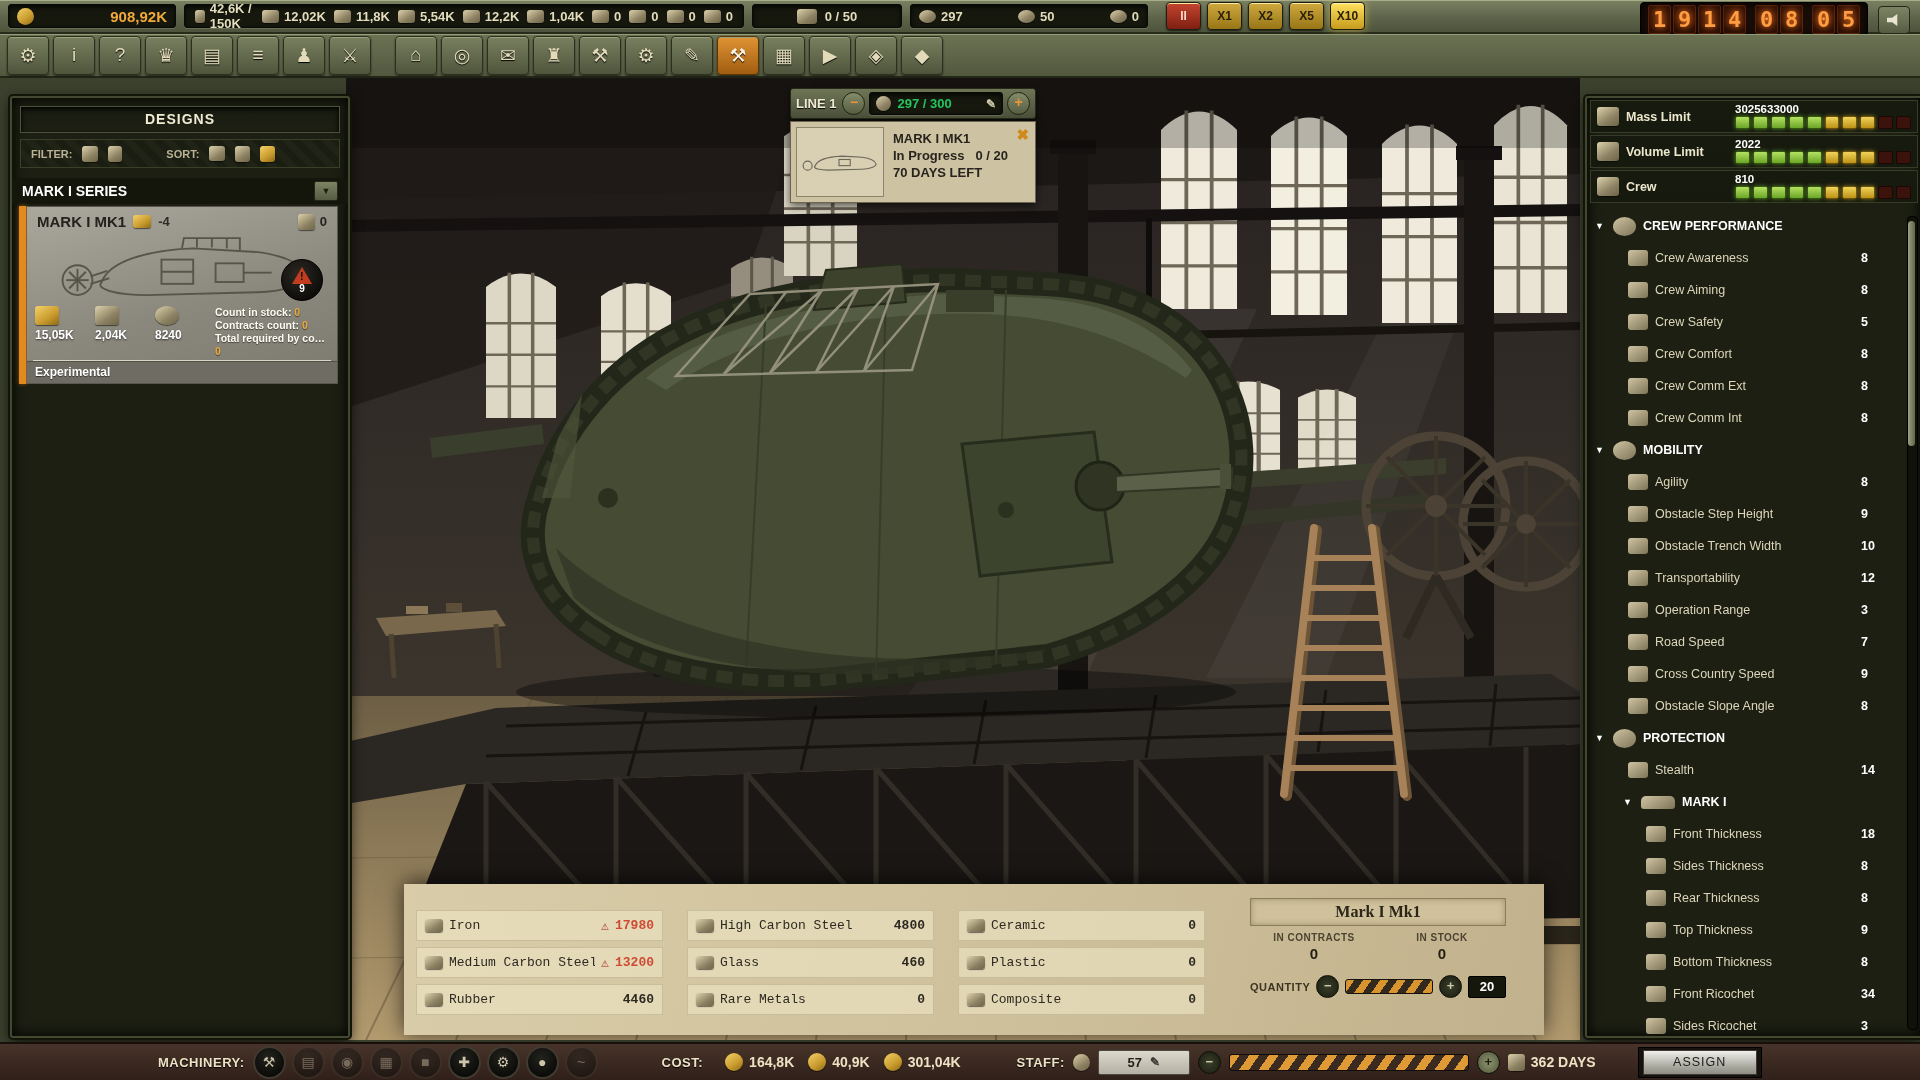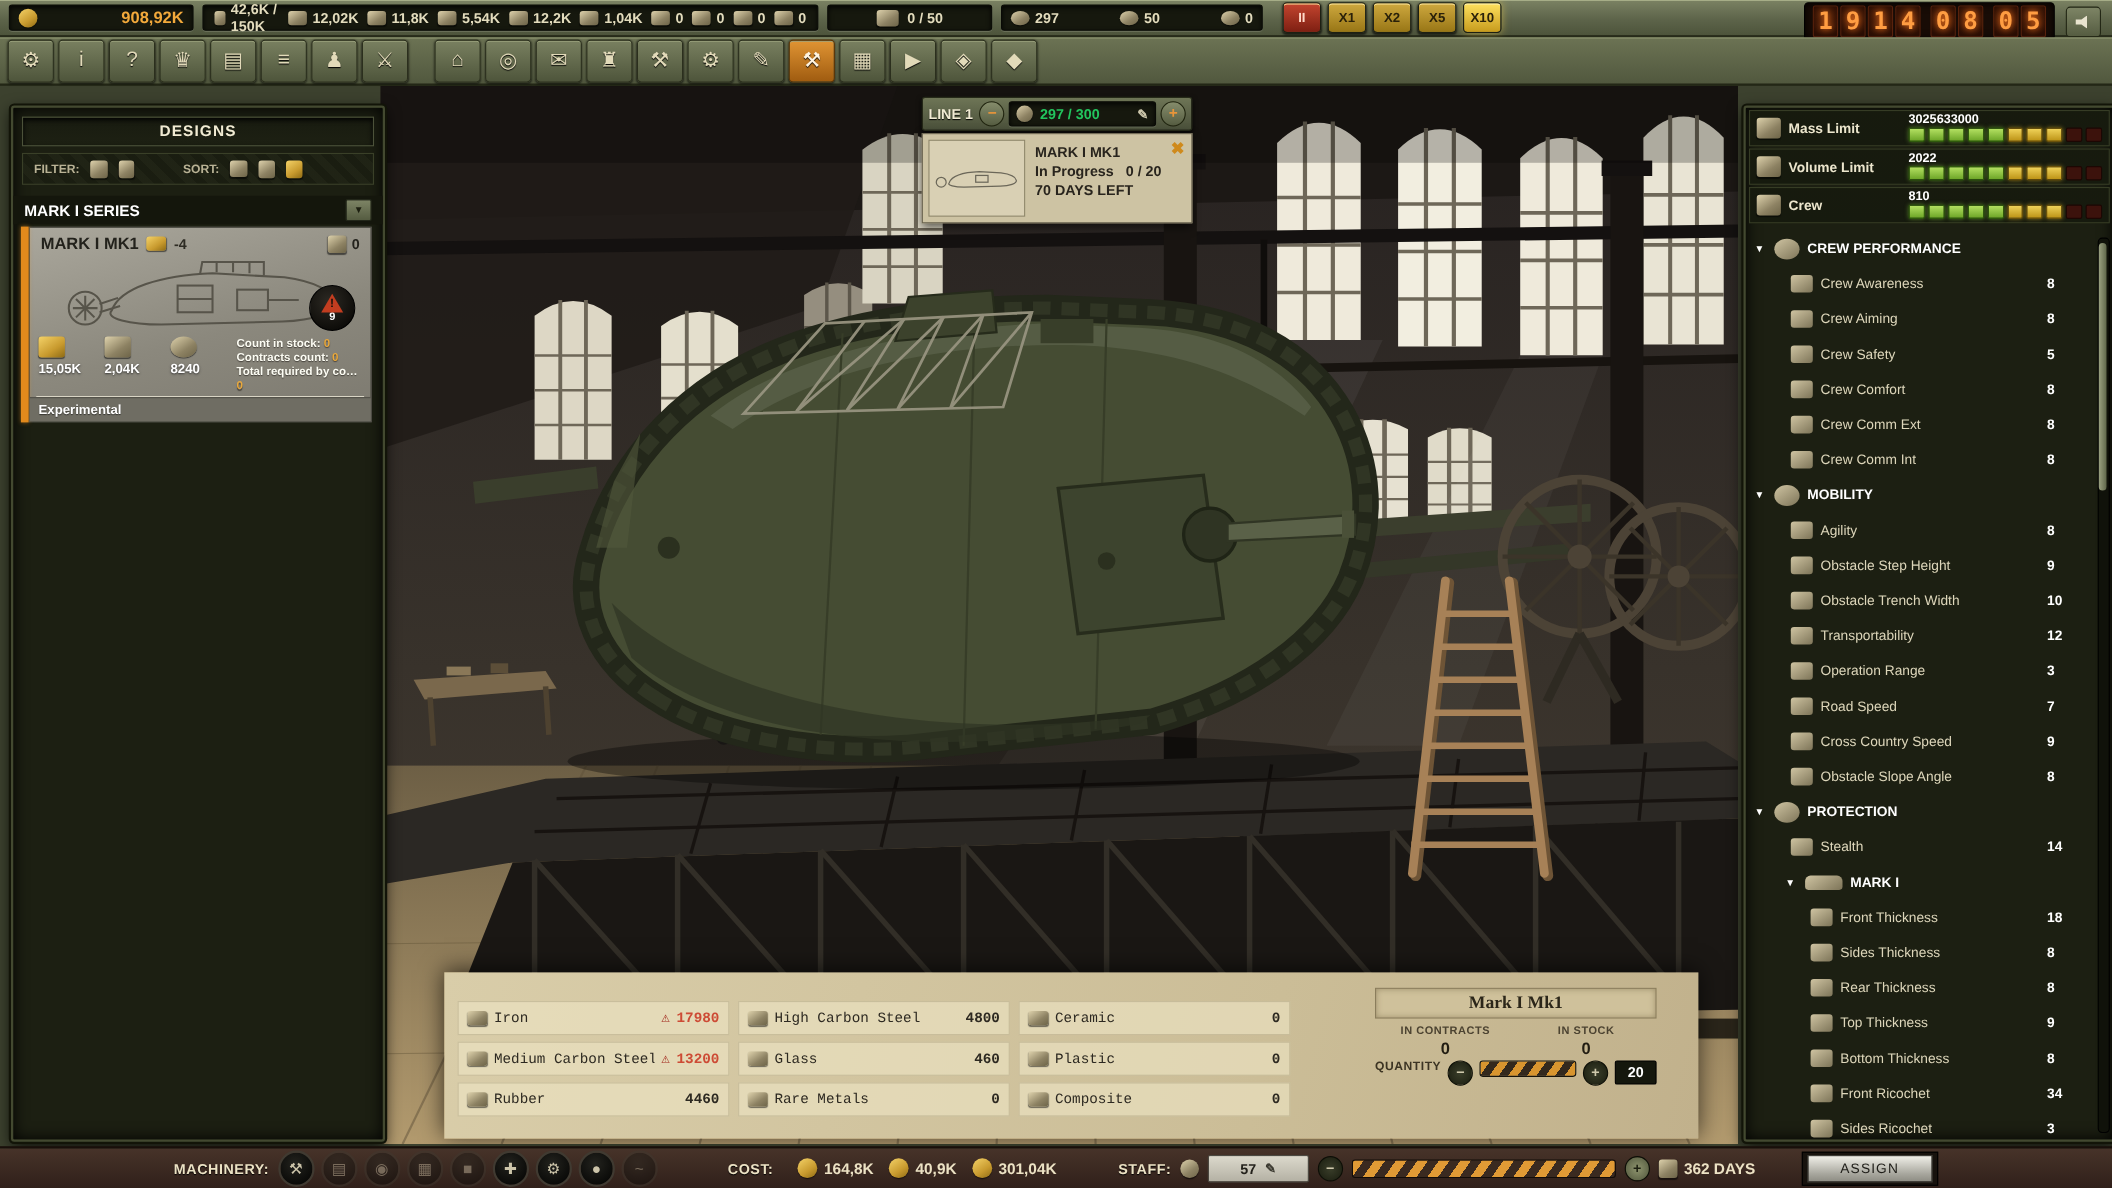--- a/index.html
+++ b/index.html
@@ -86,21 +86,21 @@
   #warn-badge b{color:#fff;font-size:10px;line-height:9px}
   .card-stats{display:flex;align-items:flex-start;padding:2px 8px 0;gap:4px}
   .cs-item{width:56px;text-align:left;color:#fff;font-size:12px;font-weight:bold;text-shadow:0 1px 2px #333}
   .cs-item .blob{width:24px;height:19px}
   .cs-lines{flex:1;font-size:10.5px;font-weight:bold;color:#fdfdf4;text-shadow:0 1px 1px #44403a;line-height:13px}
   .cs-lines b{color:#eaa93c}
   .card-tag{position:absolute;left:0;right:0;bottom:0;height:21px;background:#6f6d63;border-top:1px solid #514f47;
       color:#fff;font-weight:bold;font-size:12px;line-height:21px;padding-left:8px;text-shadow:0 1px 1px #0008}
   .card-divider{position:absolute;left:6px;right:6px;bottom:22px;height:1px;background:#d9d5c5}
   
-  #line{position:absolute;left:838px;top:88px;width:246px;z-index:5}
+  #line{position:absolute;left:790px;top:88px;width:246px;z-index:5}
   #line-top{height:29px;background:linear-gradient(#6e7556,#4a503a);border:1px solid #262a19;border-radius:3px;
       display:flex;align-items:center;gap:4px;padding:0 5px;box-shadow:0 2px 5px #0009}
   #line-title{color:#f1ebd3;font-weight:bold;font-size:13px;text-shadow:0 1px 1px #000;margin-right:2px}
   .round-btn{width:21px;height:21px;border-radius:50%;background:linear-gradient(#858c6b,#565d42);
       border:1px solid #20240f;color:#e8953a;font-weight:bold;font-size:14px;line-height:19px;text-align:center}
   #line-slot{flex:1;height:23px;gap:6px;padding:0 6px}
   #line-workers{color:#22c55e;font-size:13px}
   .pencil{color:#cfc9ae;font-size:12px;margin-left:auto}
   #line-card{margin-top:2px;height:80px;background:#cdc3a3;border:1px solid #6b6450;display:flex;
       position:relative;box-shadow:0 3px 8px #0009}
@@ -134,37 +134,37 @@
   .srow.c-subrow{padding-left:52px}
   .srow.c-subrow .s-arrow{visibility:hidden;width:0}
   #stat-scroll{position:absolute;right:3px;top:118px;bottom:6px;width:9px;background:#10120a;
       border-radius:4px;border:1px solid #000}
   #stat-thumb{position:absolute;left:0;top:4px;width:7px;height:225px;border-radius:4px;
       background:linear-gradient(90deg,#9aa080,#5f664a)}
   
   #paper{position:absolute;left:404px;top:884px;width:1140px;height:151px;z-index:4;
       background:linear-gradient(105deg,#d9cda9,#cbbd97 65%,#c1b18c);box-shadow:0 -2px 20px #000a}
   #materials{position:absolute;left:12px;top:26px;display:grid;grid-auto-flow:column;
-      grid-template-rows:repeat(3,31px);grid-template-columns:repeat(3,247px);gap:6px 8px}
+      grid-template-rows:repeat(3,31px);grid-template-columns:repeat(3,247px);gap:6px 24px}
   .mrow{background:#ece3c2aa;border:1px solid #a79a7870;display:flex;align-items:center;gap:6px;
       padding:0 8px;font-family:"Liberation Mono","DejaVu Sans Mono",monospace;font-size:13px;color:#2d2921}
   .m-name{flex:1;white-space:nowrap;overflow:hidden}
   .m-warn{visibility:hidden;color:#a32b20;font-size:13px}
   .m-val{font-weight:bold}
   .mrow.c-warn .m-warn{visibility:visible}
   .mrow.c-warn .m-val{color:#cd4b35}
   #product{position:absolute;left:846px;top:14px;width:256px}
   #product-title{height:26px;background:#cfc19b;border:1px solid #8a7d5c;box-shadow:inset 0 0 6px #9d8f6b;
       text-align:center;font-family:"Liberation Serif",serif;font-weight:bold;font-size:16px;
       line-height:26px;color:#2b2619}
   .prod-cols{display:flex;margin-top:6px}
   .prod-col{flex:1;text-align:center}
   .prod-lab{font-size:10px;font-weight:bold;color:#4c4331;letter-spacing:.5px}
   .prod-val{font-size:15px;font-weight:bold;color:#221d12;margin-top:2px}
-  #qty-row{display:flex;align-items:flex-start;gap:6px;margin-top:2px}
+  #qty-row{display:flex;align-items:center;gap:6px;margin-top:13px}
   #qty-label{font-size:11px;font-weight:bold;color:#3c3423;letter-spacing:.5px}
   .qty-btn{width:21px;height:21px;border-radius:50%;background:radial-gradient(#3a3e2a,#191c0f);
       border:1px solid #0c0e06;color:#cfc9ac;font-weight:bold;font-size:13px;line-height:19px;text-align:center}
   #qty-bar{flex:1;height:13px;border:1px solid #15120a;border-radius:3px;
       background:repeating-linear-gradient(125deg,#d8952f 0 7px,#33291d 7px 14px)}
   #qty-val{width:36px;height:20px;background:#15170d;border:1px solid #000;color:#fff;font-weight:bold;
       font-size:13px;text-align:center;line-height:20px;border-radius:2px}
   
   #bbar{position:absolute;left:0;right:0;top:1042px;height:38px;display:flex;align-items:center;
       background:linear-gradient(#473329,#30201a);border-top:2px solid #190f0a;color:#ece2c4;

